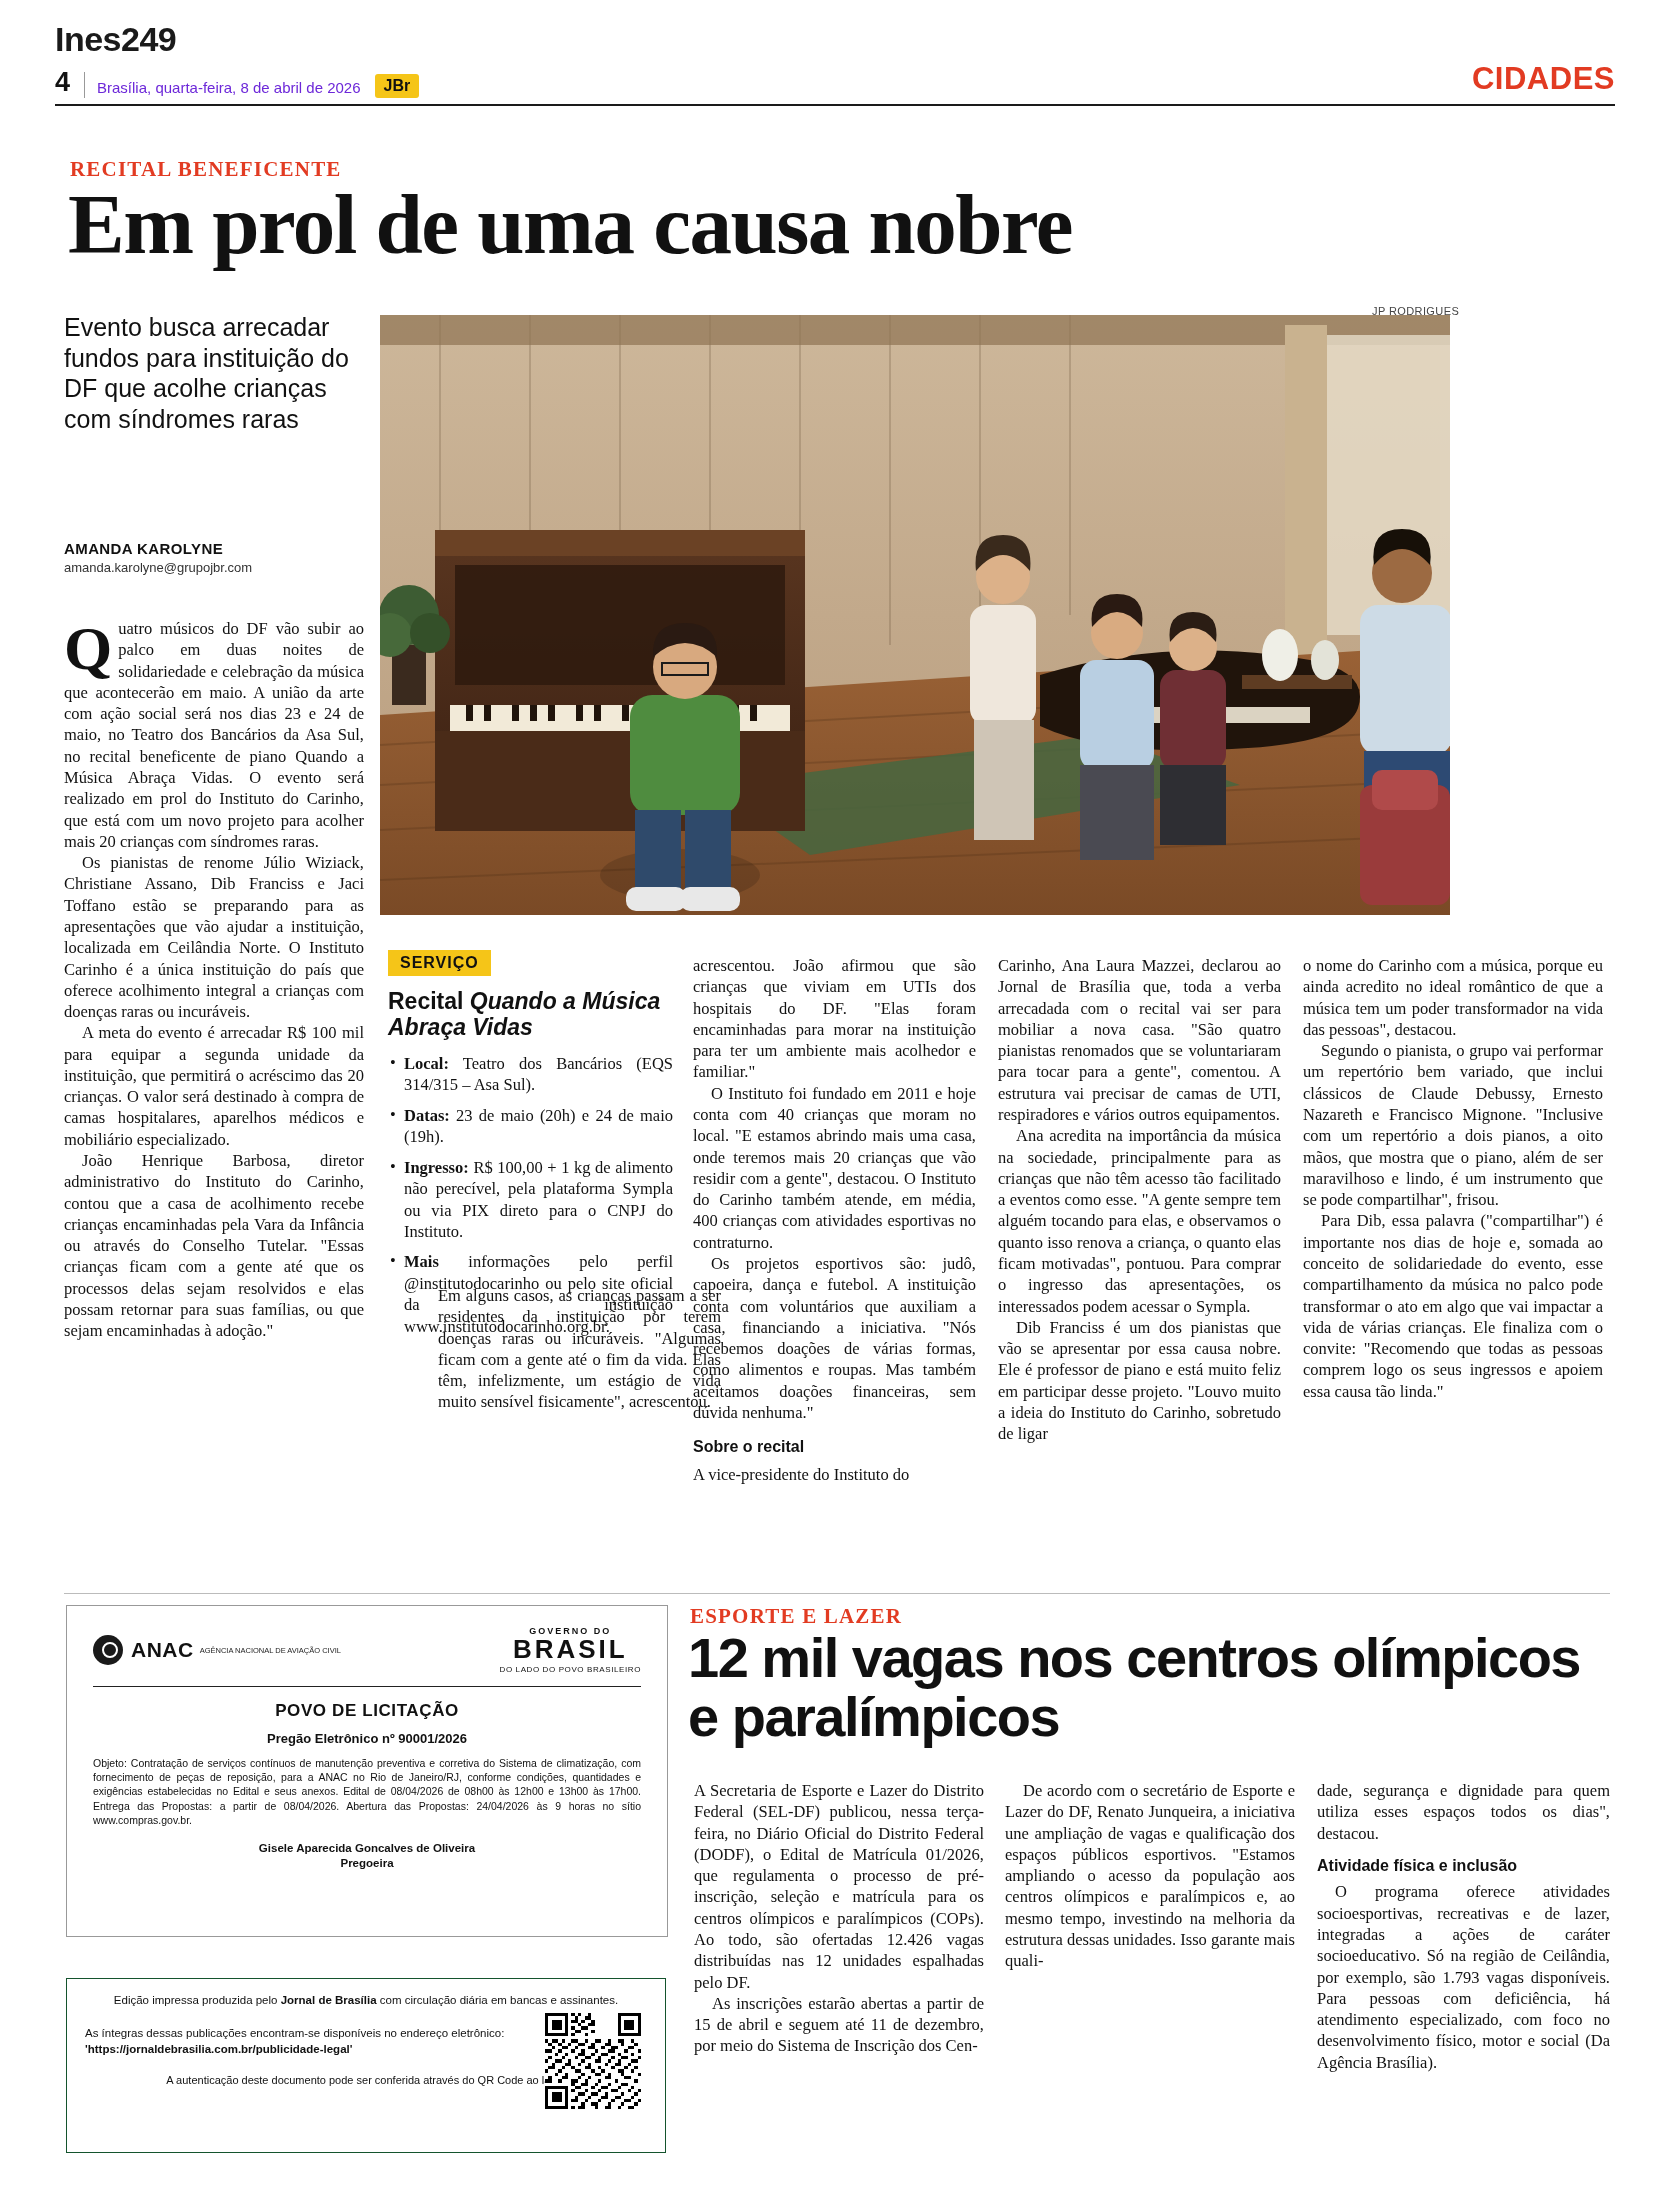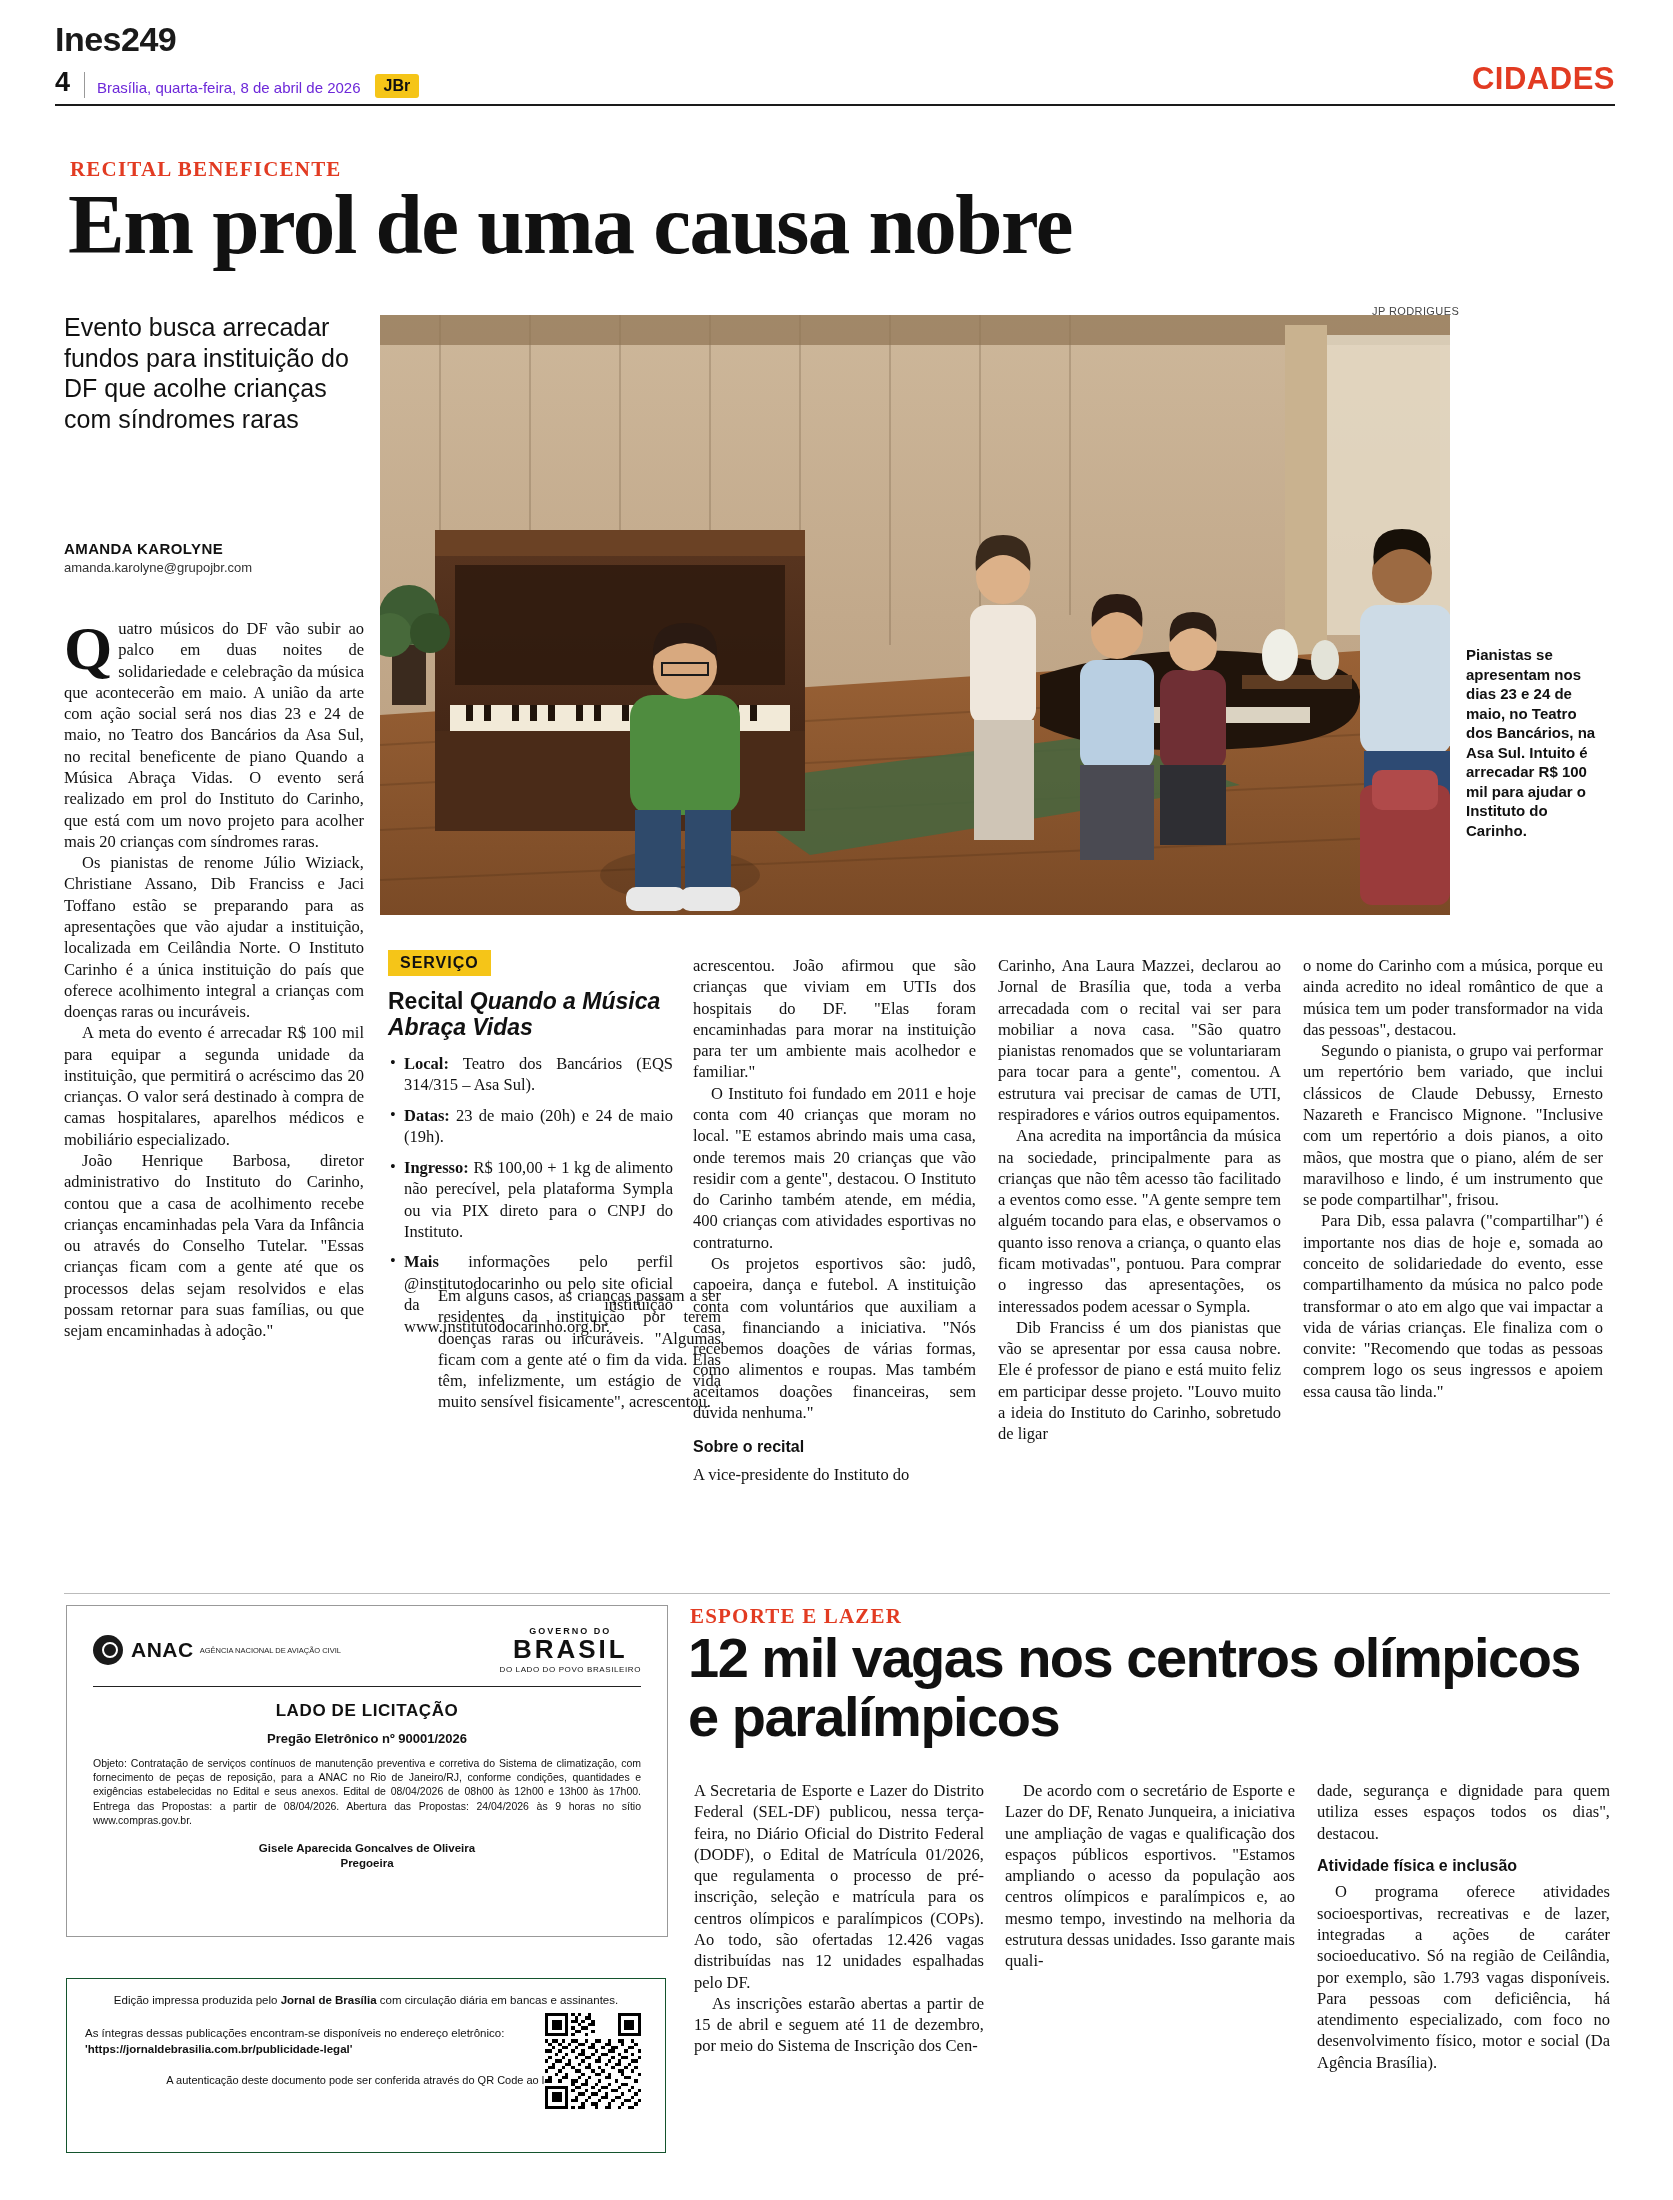--- a/index.html
+++ b/index.html
@@ -298,21 +298,20 @@
       </g>
 
       <g>
         <rect x="12" y="330" width="34" height="60" fill="#3a2a1e"></rect>
         <circle cx="29" cy="300" r="30" fill="#3d5c33"></circle>
         <circle cx="10" cy="320" r="22" fill="#47693a"></circle>
         <circle cx="50" cy="318" r="20" fill="#345029"></circle>
       </g>
     </svg>
   </div>
-  <div class="caption">Pianistas se apresentam nos dias 23 e 24 de maio, no Teatro dos Bancários, na Asa Sul. Intuito é arrecadar R$ 100 mil para ajudar o Instituto do Carinho.</div>
 
   <div class="col c1">
     <p class="first dropcap">Quatro músicos do DF vão subir ao palco em duas noites de solidariedade e celebração da música que acontecerão em maio. A união da arte com ação social será nos dias 23 e 24 de maio, no Teatro dos Bancários da Asa Sul, no recital beneficente de piano Quando a Música Abraça Vidas. O evento será realizado em prol do Instituto do Carinho, que está com um novo projeto para acolher mais 20 crianças com síndromes raras.</p>
     <p>Os pianistas de renome Júlio Wiziack, Christiane Assano, Dib Franciss e Jaci Toffano estão se preparando para as apresentações que vão ajudar a instituição, localizada em Ceilândia Norte. O Instituto Carinho é a única instituição do país que oferece acolhimento integral a crianças com doenças raras ou incuráveis.</p>
     <p>A meta do evento é arrecadar R$ 100 mil para equipar a segunda unidade da instituição, que permitirá o acréscimo das 20 crianças. O valor será destinado à compra de camas hospitalares, aparelhos médicos e mobiliário especializado.</p>
     <p>João Henrique Barbosa, diretor administrativo do Instituto do Carinho, contou que a casa de acolhimento recebe crianças encaminhadas pela Vara da Infância ou através do Conselho Tutelar. "Essas crianças ficam com a gente até que os processos delas sejam resolvidos e elas possam retornar para suas famílias, ou que sejam encaminhadas à adoção."</p>
   </div>
 
   <div class="servico-wrap">
     <div class="servico-tag">SERVIÇO</div>
@@ -359,21 +358,21 @@
         <div class="t1">ANAC</div>
         <div class="t2">AGÊNCIA NACIONAL DE AVIAÇÃO CIVIL</div>
       </div>
       <div class="gov">
         <div class="g1">GOVERNO DO</div>
         <div class="g2">BRASIL</div>
         <div class="g3">DO LADO DO POVO BRASILEIRO</div>
       </div>
     </div>
     <div class="ad-rule"></div>
-    <div class="ad-title">LADO DE LICITAÇÃO</div>
+    <div class="ad-title">POVO DE LICITAÇÃO</div>
     <div class="ad-sub">Pregão Eletrônico nº 90001/2026</div>
     <div class="ad-body">Objeto: Contratação de serviços contínuos de manutenção preventiva e corretiva do Sistema de climatização, com fornecimento de peças de reposição, para a ANAC no Rio de Janeiro/RJ, conforme condições, quantidades e exigências estabelecidas no Edital e seus anexos. Edital de 08/04/2026 de 08h00 às 12h00 e 13h00 às 17h00. Entrega das Propostas: a partir de 08/04/2026. Abertura das Propostas: 24/04/2026 às 9 horas no sítio www.compras.gov.br.</div>
     <div class="ad-sign">
       <div>Gisele Aparecida Goncalves de Oliveira</div>
       <div>Pregoeira</div>
     </div>
   </div>
 
   <div class="notice">
     <div class="n1">

